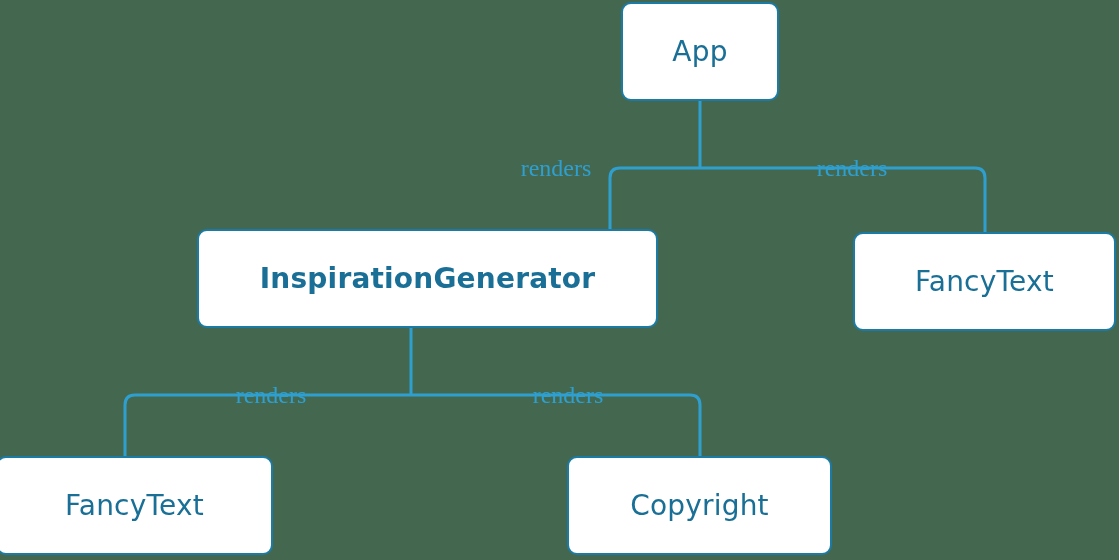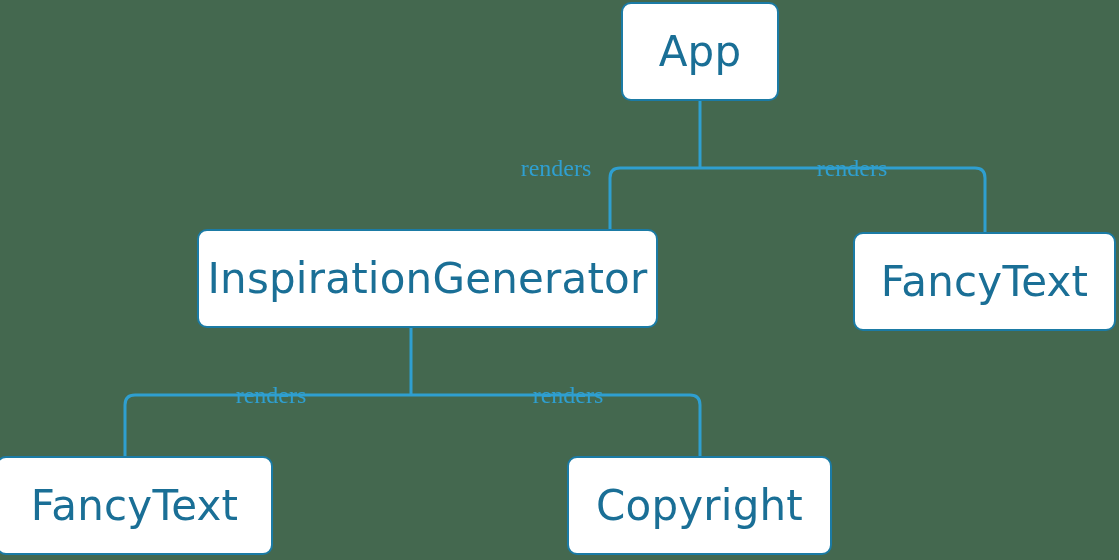--- a/index.html
+++ b/index.html
@@ -18,21 +18,21 @@
   .node {
     position: absolute;
     background: #ffffff;
     border: 2px solid #1b7ba5;
     border-radius: 10px;
     box-sizing: border-box;
     display: flex;
     align-items: center;
     justify-content: center;
     color: #1a6f96;
-    font-size: 42px;
+    font-size: 28px;
     letter-spacing: 0.2px;
     white-space: nowrap;
   }
   .edge-label {
     position: absolute;
     color: #2f9fd0;
     font-size: 24px;
     white-space: nowrap;
     transform: translate(-50%, -50%);
     font-family: Liberation Serif, serif;
@@ -68,21 +68,21 @@
 
     <path d="M411,395 L135,395 Q125,395 125,405 L125,456"></path>
 
     <path d="M411,395 L690,395 Q700,395 700,405 L700,456"></path>
   </svg>
 
   <div class="node" style="left:621px; top:2px; width:158px; height:99px;">
     <span>App</span>
   </div>
 
-  <div class="node" style="left:197px; top:229px; width:461px; height:99px;">
+  <div class="node" style="left:197px; top:229px; width:461px; height:99px;font-weight:bold;">
     <span>InspirationGenerator</span>
   </div>
 
   <div class="node" style="left:853px; top:232px; width:263px; height:99px;">
     <span>FancyText</span>
   </div>
 
   <div class="node" style="left:-4px; top:456px; width:277px; height:99px;">
     <span>FancyText</span>
   </div>

